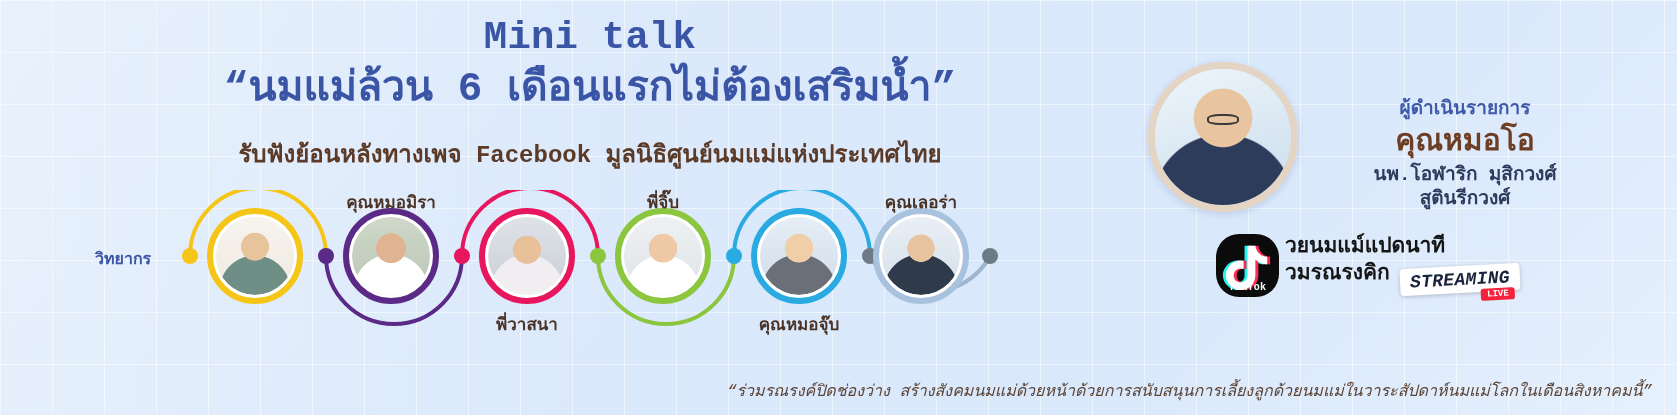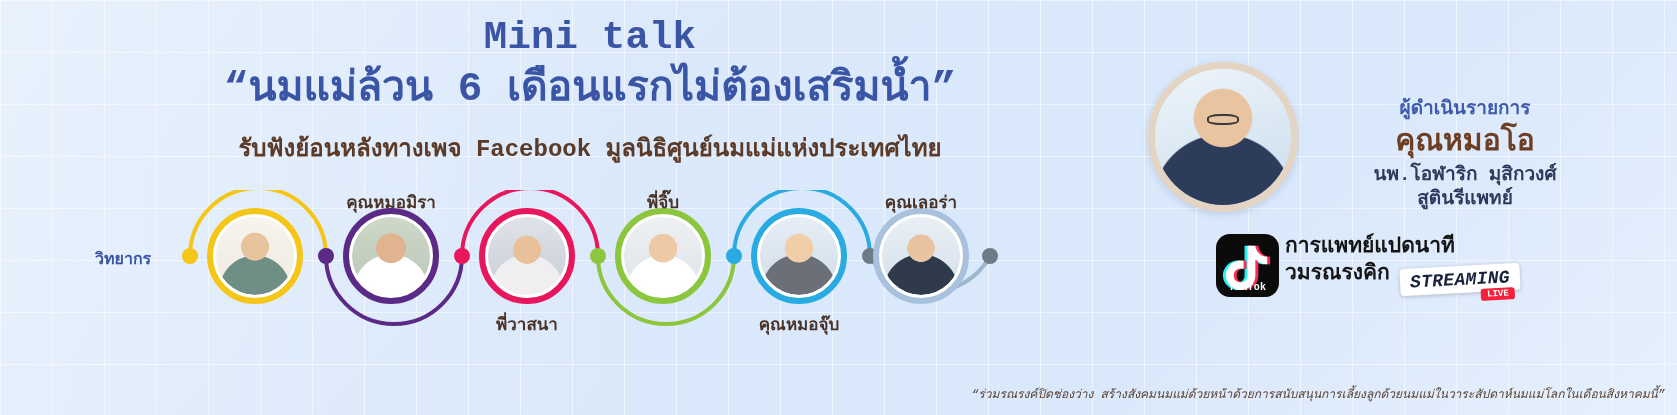--- a/index.html
+++ b/index.html
@@ -39,21 +39,21 @@
     font-weight: bold;
     color: #3a55a5;
     line-height: 1.3;
     margin-top: 2px;
     white-space: nowrap;
   }
   .subtitle {
     font-size: 24px;
     font-weight: bold;
     color: #5b3a28;
-    margin-top: 12px;
+    margin-top: 18px;
     white-space: nowrap;
   }
 
   
   .speakers-label {
     position: absolute;
     left: 95px; top: 246px;
     font-size: 16px;
     color: #3a55a5;
     font-weight: 600;
@@ -117,21 +117,21 @@
   .host-role  { font-size: 19px; color: #3f5aa8; font-weight: 600; }
   .host-name  { font-size: 30px; color: #6d3d24; font-weight: bold; margin-top: 4px; line-height:1.1;}
   .host-full  { font-size: 19px; color: #2e3a5c; font-weight: bold; margin-top: 5px; line-height:1.25;}
   .host-spec  { font-size: 19px; color: #2e3a5c; font-weight: bold; line-height:1.25;}
 
   
   .tiktok-icon {
     position: absolute;
     left: 1216px; top: 234px;
     width: 63px; height: 63px;
-    border-radius: 14px;
+    border-radius: 23px;
     background: #0b0b0b;
   }
   .tt-label {
     position: absolute;
     left: 0; right: 0; bottom: 4px;
     text-align: center;
     color: #fff; font-size: 10px; font-weight: bold;
     letter-spacing: 0.3px;
   }
   .tiktok-text {
@@ -165,23 +165,23 @@
     border-radius: 3px;
     padding: 1px 6px;
     margin-left: 6px;
     position: absolute;
     right: 6px; bottom: -9px;
   }
 
   
   .footer-note {
     position: absolute;
-    left: 0; right: 12px; bottom: 12px;
+    left: 0; right: 25px; bottom: 12px;
     text-align: right;
-    font-size: 12px;
+    font-size: 16px;
     font-style: italic;
     color: #5b4436;
     white-space: nowrap;
   }
 </style>
 </head>
 <body>
 
 <div id="banner">
 
@@ -257,35 +257,35 @@
     <div style="position:absolute;inset:0;background:
         radial-gradient(circle at 50% 36%, #e9c4a0 0 26%, transparent 27%),
         radial-gradient(circle at 50% 100%, #2e3c5c 0 46%, transparent 47%),
         linear-gradient(160deg,#eef5fb 0%, #c9dcec 100%);"></div>
     <div style="position:absolute;left:38%;top:33%;width:24%;height:8%;border:2px solid #3a3a3a;border-radius:40%;"></div>
   </div>
   <div class="host-text">
     <div class="host-role">ผู้ดำเนินรายการ</div>
     <div class="host-name">คุณหมอโอ</div>
     <div class="host-full">นพ.โอฬาริก มุสิกวงศ์</div>
-    <div class="host-spec">สูตินรีแพทย์</div>
+    <div class="host-spec">สูตินรีกวงศ์</div>
   </div>
 
   <div class="tiktok-icon">
     <svg viewBox="0 0 64 64" width="63" height="63">
       <g transform="translate(2,4)">
         <path d="M38 8 c1 7 6 11 12 11 v8 c-5 0-9-2-12-5 v16 c0 9-7 15-15 15 s-15-7-15-15 7-15 15-15 c1 0 2 0 3 .3 v8.4 c-1-.4-2-.6-3-.6 -4 0-7 3-7 7 s3 7 7 7 7-3 7-7 V8 z" fill="#25f4ee" transform="translate(-3,0)"></path>
         <path d="M38 8 c1 7 6 11 12 11 v8 c-5 0-9-2-12-5 v16 c0 9-7 15-15 15 s-15-7-15-15 7-15 15-15 c1 0 2 0 3 .3 v8.4 c-1-.4-2-.6-3-.6 -4 0-7 3-7 7 s3 7 7 7 7-3 7-7 V8 z" fill="#fe2c55" transform="translate(3,0)"></path>
         <path d="M38 8 c1 7 6 11 12 11 v8 c-5 0-9-2-12-5 v16 c0 9-7 15-15 15 s-15-7-15-15 7-15 15-15 c1 0 2 0 3 .3 v8.4 c-1-.4-2-.6-3-.6 -4 0-7 3-7 7 s3 7 7 7 7-3 7-7 V8 z" fill="#ffffff"></path>
       </g>
     </svg>
     <div class="tt-label">TikTok</div>
   </div>
   <div class="tiktok-text">
-    <div>การแพทย์แปดนาที</div>
+    <div>วยนมแม์แปดนาที</div>
     <div>วมรณรงคิก</div>
   </div>
   <div class="streaming-badge">
     <span class="word">STREAMING</span>
     <span class="live-chip">LIVE</span>
   </div>
 
   <div class="footer-note">“ร่วมรณรงค์ปิดช่องว่าง สร้างสังคมนมแม่ด้วยหน้าด้วยการสนับสนุนการเลี้ยงลูกด้วยนมแม่ในวาระสัปดาห์นมแม่โลกในเดือนสิงหาคมนี้”</div>
 
 </div>

